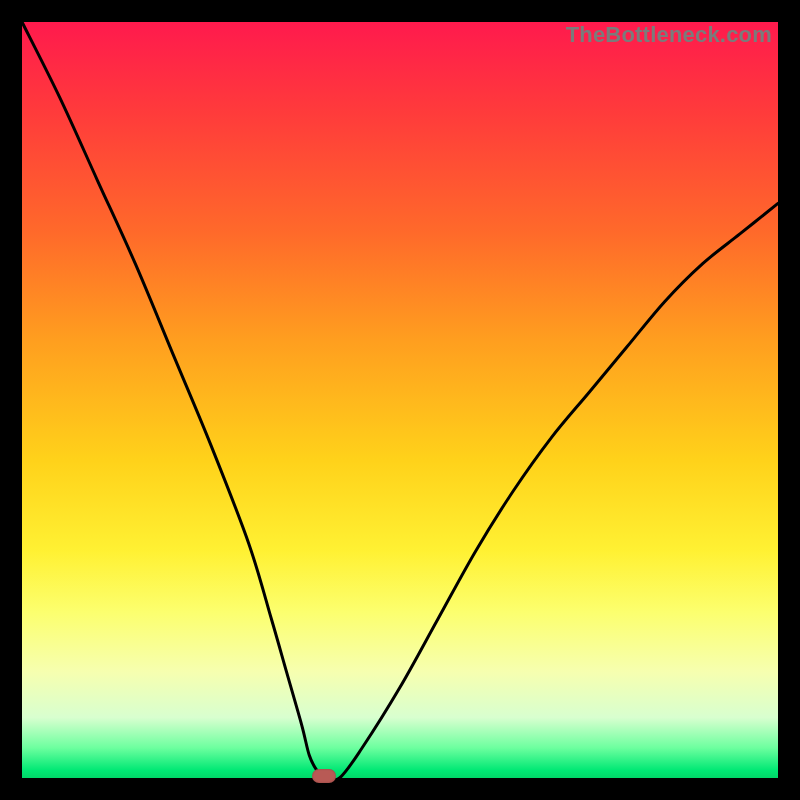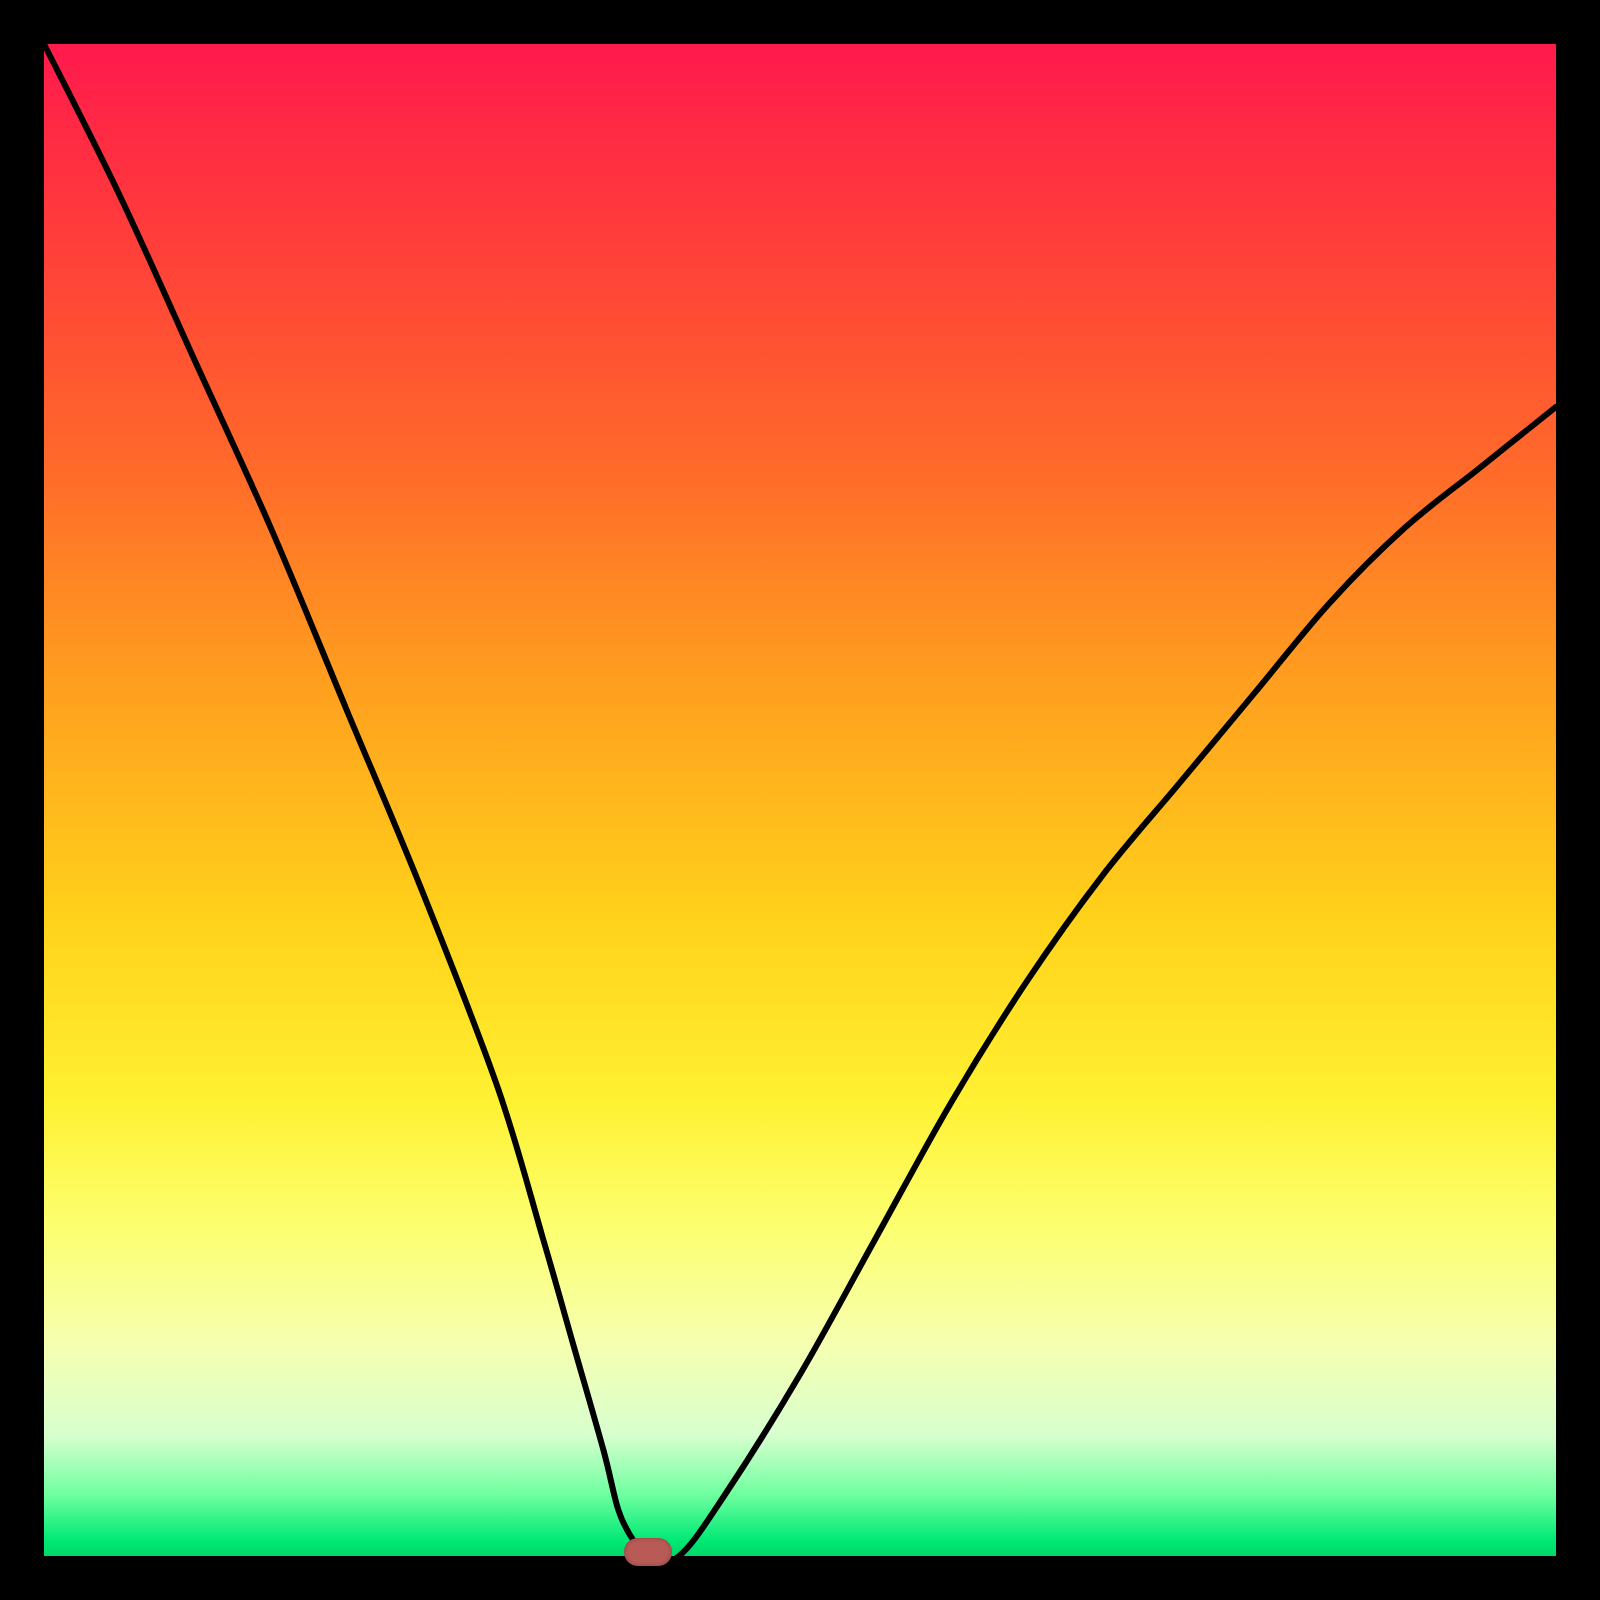--- a/index.html
+++ b/index.html
@@ -64,18 +64,19 @@
     border-radius: 8px;
     background: #b85a55;
     box-shadow: inset 0 0 2px rgba(0,0,0,0.25);
   }
 </style>
 </head>
 <body>
 
 <div class="frame">
   <div class="plot-area">
+    <div class="watermark">TheBottleneck.com</div>
     <svg class="curve" viewBox="0 0 756 756" preserveAspectRatio="none">
       <path id="curve-path" fill="none" stroke="#000000" stroke-width="3" stroke-linecap="round" stroke-linejoin="round" d="M 0.00 0.00 C 6.30 12.60, 25.20 49.14, 37.80 75.60 C 50.40 102.06, 63.00 131.04, 75.60 158.76 C 88.20 186.48, 100.80 212.94, 113.40 241.92 C 126.00 270.90, 138.60 302.40, 151.20 332.64 C 163.80 362.88, 176.40 391.86, 189.00 423.36 C 201.60 454.86, 216.72 492.66, 226.80 521.64 C 236.88 550.62, 243.18 575.82, 249.48 597.24 C 255.78 618.66, 259.56 632.52, 264.60 650.16 C 269.64 667.80, 275.94 689.22, 279.72 703.08 C 283.50 716.94, 284.76 725.76, 287.28 733.32 C 289.80 740.88, 292.32 744.66, 294.84 748.44 C 297.36 752.22, 298.62 754.74, 302.40 756.00 C 306.18 757.26, 311.22 761.04, 317.52 756.00 C 323.82 750.96, 330.12 740.88, 340.20 725.76 C 350.28 710.64, 365.40 686.70, 378.00 665.28 C 390.60 643.86, 403.20 619.92, 415.80 597.24 C 428.40 574.56, 441.00 550.62, 453.60 529.20 C 466.20 507.78, 478.80 487.62, 491.40 468.72 C 504.00 449.82, 516.60 432.18, 529.20 415.80 C 541.80 399.42, 554.40 385.56, 567.00 370.44 C 579.60 355.32, 592.20 340.20, 604.80 325.08 C 617.40 309.96, 630.00 293.58, 642.60 279.72 C 655.20 265.86, 667.80 253.26, 680.40 241.92 C 693.00 230.58, 705.60 221.76, 718.20 211.68 C 730.80 201.60, 749.70 186.48, 756.00 181.44"></path>
     </svg>
     <div class="marker" id="marker" style="left: 290.4px; top: 747px; background: rgb(184, 90, 85);"></div>
   </div>
 </div>
 
 </body></html>

